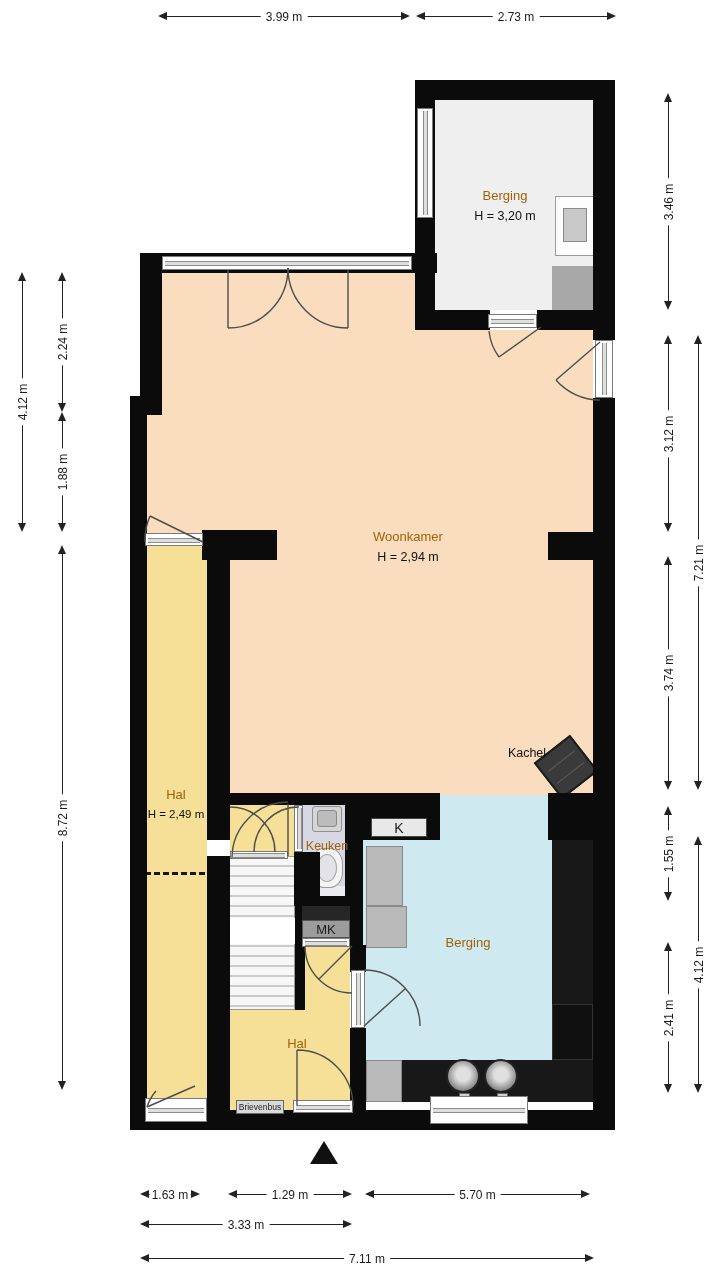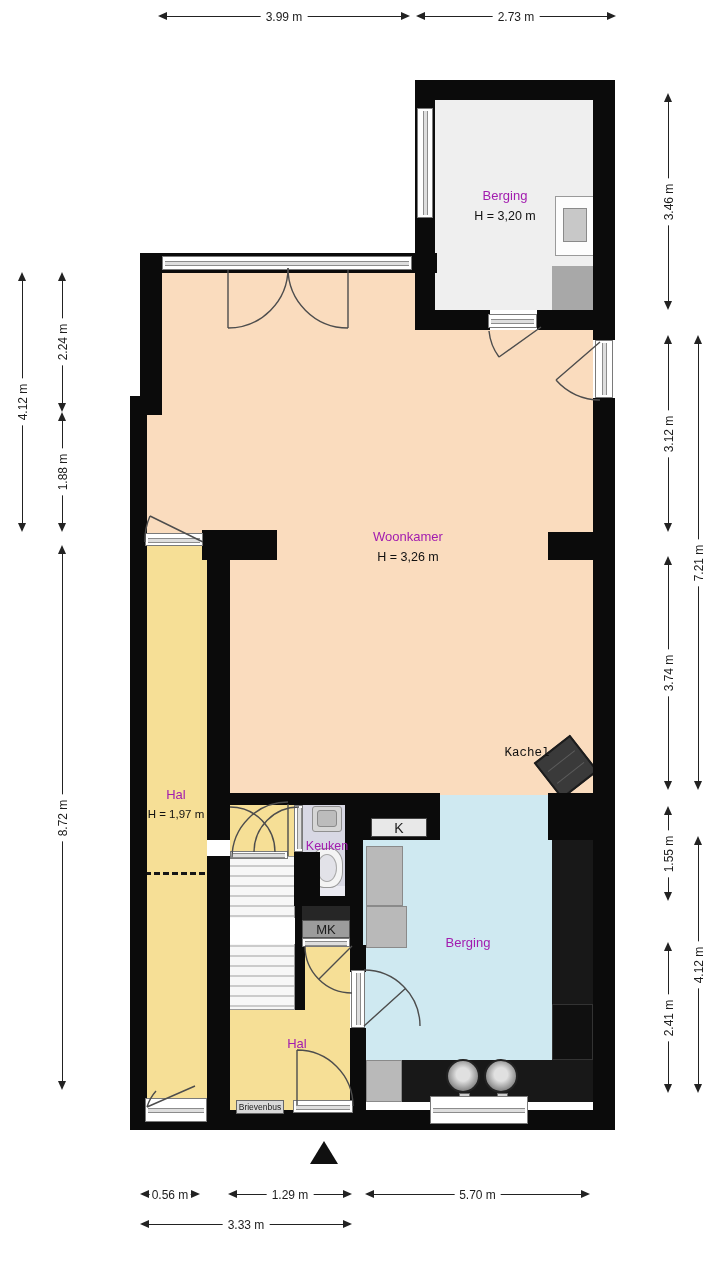--- a/index.html
+++ b/index.html
@@ -7,21 +7,21 @@
         font-family:"Liberation Sans",sans-serif;color:#1c1c1c;}
   .abs{position:absolute;}
   .wall{position:absolute;background:#0b0b0b;}
   .floor{position:absolute;}
   .fur{position:absolute;box-sizing:border-box;}
   .win{position:absolute;background:#ffffff;border:1px solid #7a7a7a;box-sizing:border-box;}
   .winh::before{content:"";position:absolute;left:2px;right:2px;top:50%;margin-top:-2px;height:3px;
         background:#dedede;border-top:1px solid #8c8c8c;border-bottom:1px solid #8c8c8c;}
   .winv::before{content:"";position:absolute;top:2px;bottom:2px;left:50%;margin-left:-2px;width:3px;
         background:#dedede;border-left:1px solid #8c8c8c;border-right:1px solid #8c8c8c;}
-  .room-label{position:absolute;text-align:center;font-size:13px;line-height:16px;color:#a21caf;}
+  .room-label{position:absolute;text-align:center;font-size:13px;line-height:16px;color:#a16207;}
   .room-sub{position:absolute;text-align:center;font-size:12.5px;line-height:16px;color:#111;}
   .tagbox{position:absolute;display:flex;align-items:center;justify-content:center;box-sizing:border-box;}
   
   .dim{position:absolute;font-size:12px;color:#1c1c1c;}
   .dim .ln{position:absolute;}
   .dim-h{height:13px;}
   .dim-h .ln{left:2px;right:2px;top:6px;height:0;border-top:1px solid #222;}
   .dim-h::before{content:"";position:absolute;left:0;top:2px;width:0;height:0;
         border-top:4.5px solid transparent;border-bottom:4.5px solid transparent;border-right:9px solid #222;}
   .dim-h::after{content:"";position:absolute;right:0;top:2px;width:0;height:0;
@@ -154,27 +154,27 @@
       <path d="M352,946 L319,979 M305,946 A47,47 0 0 0 352,993"></path>
       <path d="M364,1026 L406,988 M364,970 A56,56 0 0 1 420,1026"></path>
       <path d="M297,1105 L297,1050 M297,1050 A56,56 0 0 1 353,1106"></path>
       <path d="M195,1086 L147,1107 M156,1091 A43,43 0 0 0 147,1107"></path>
     </g>
   </svg>
 
   <div class="room-label" style="left:425px;top:188px;width:160px;">Berging</div>
   <div class="room-sub" style="left:425px;top:208px;width:160px;">H = 3,20 m</div>
   <div class="room-label" style="left:328px;top:529px;width:160px;">Woonkamer</div>
-  <div class="room-sub" style="left:328px;top:549px;width:160px;">H = 3,26 m</div>
+  <div class="room-sub" style="left:328px;top:549px;width:160px;">H = 2,94 m</div>
   <div class="room-label" style="left:146px;top:787px;width:60px;">Hal</div>
-  <div class="room-sub" style="left:136px;top:806px;width:80px;font-size:11.5px;">H = 1,97 m</div>
+  <div class="room-sub" style="left:136px;top:806px;width:80px;font-size:11.5px;">H = 2,49 m</div>
   <div class="room-label" style="left:297px;top:838px;width:60px;font-size:12.5px;">Keuken</div>
   <div class="room-label" style="left:398px;top:935px;width:140px;">Berging</div>
   <div class="room-label" style="left:262px;top:1036px;width:70px;">Hal</div>
-  <div class="room-sub" style="left:477px;top:745px;width:100px;font-family:Liberation Mono, monospace;">Kachel</div>
+  <div class="room-sub" style="left:477px;top:745px;width:100px;">Kachel</div>
 
   <div class="dim dim-h" style="left:158px;top:10px;width:252px;">
     <div class="ln"></div>
       <span class="lab">3.99 m</span>
   </div>
   <div class="dim dim-h" style="left:416px;top:10px;width:200px;">
     <div class="ln"></div>
       <span class="lab">2.73 m</span>
   </div>
 
@@ -219,30 +219,34 @@
     <div class="ln"></div>
       <span class="lab">7.21 m</span>
   </div>
   <div class="dim dim-v" style="left:692px;top:836px;height:257px;">
     <div class="ln"></div>
       <span class="lab">4.12 m</span>
   </div>
 
   <div class="dim dim-h" style="left:140px;top:1188px;width:60px;">
     <div class="ln"></div>
-      <span class="lab" style="padding:0 2px;">0.56 m</span>
+      <span class="lab" style="padding:0 2px;">1.63 m</span>
   </div>
   <div class="dim dim-h" style="left:228px;top:1188px;width:124px;">
     <div class="ln"></div>
       <span class="lab">1.29 m</span>
   </div>
   <div class="dim dim-h" style="left:365px;top:1188px;width:225px;">
     <div class="ln"></div>
       <span class="lab">5.70 m</span>
   </div>
   <div class="dim dim-h" style="left:140px;top:1218px;width:212px;">
     <div class="ln"></div>
       <span class="lab">3.33 m</span>
   </div>
+  <div class="dim dim-h" style="left:140px;top:1252px;width:454px;">
+    <div class="ln"></div>
+      <span class="lab">7.11 m</span>
+  </div>
 
   <div class="north" style="left:310px;top:1141px;"></div>
 
 </div>
 
 </body></html>

